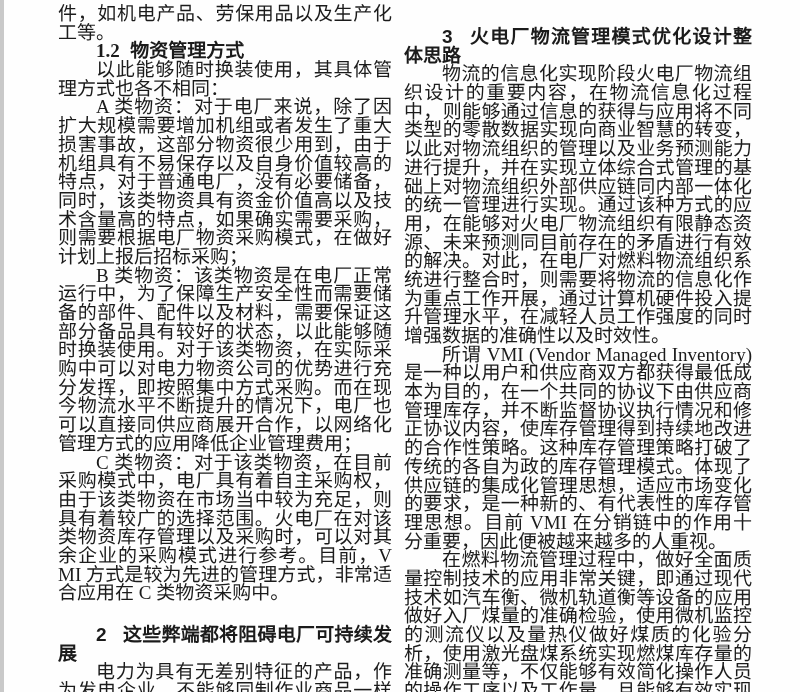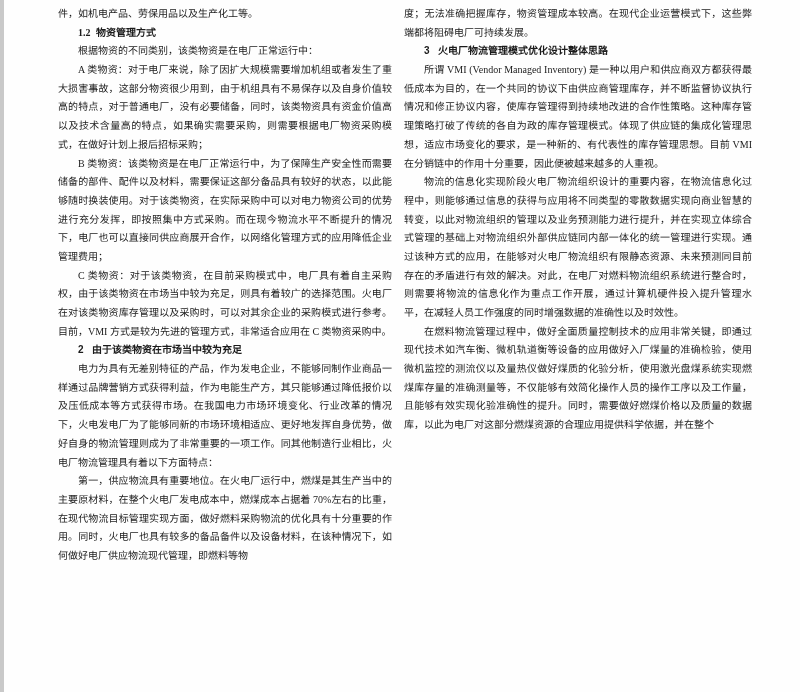--- a/index.html
+++ b/index.html
@@ -29,59 +29,59 @@
     left: 58px;
     top: 5px;
     display: flex;
     gap: 12px;
   }
   .col { flex: 0 0 auto; }
   .col-left  { width: 334px; }
   .col-right { width: 348px; }
   .block {
     margin: 0;
-    font-size: 10px;
+    font-size: 19px;
     line-height: 18.68px;
     text-align: justify;
     text-justify: inter-ideograph;
     word-break: break-all;
   }
   .block.para { text-indent: 2em; }
   .block.continuation { text-indent: 0; }
   .block.h1 {
     text-indent: 2em;
     font-family: "Liberation Sans", "DejaVu Sans", sans-serif;
     font-weight: bold;
+    margin-top: 23px;
   }
   .block.h2 {
     text-indent: 2em;
     font-family: Liberation Serif, serif;
     font-weight: bold;
   }
   .block .num { margin-right: 0.55em; }
   .block.h1 .num { margin-right: 0.85em; }
 </style>
 </head>
 <body>
 
 <div class="page">
   <div class="scan-edge"></div>
   <div class="columns" id="columns">
       <div class="col col-left">
         <div class="block continuation">件，如机电产品、劳保用品以及生产化工等。</div>
         <div class="block h2"><span class="num">1.2</span><span>物资管理方式</span></div>
-        <div class="block para">根据物资的不同类别，该类物资是在电厂正常运行中：</div>
+        <div class="block para">以此能够随时换装使用，其具体管理方式也各不相同：</div>
         <div class="block para">A 类物资：对于电厂来说，除了因扩大规模需要增加机组或者发生了重大损害事故，这部分物资很少用到，由于机组具有不易保存以及自身价值较高的特点，对于普通电厂，没有必要储备，同时，该类物资具有资金价值高以及技术含量高的特点，如果确实需要采购，则需要根据电厂物资采购模式，在做好计划上报后招标采购；</div>
         <div class="block para">B 类物资：该类物资是在电厂正常运行中，为了保障生产安全性而需要储备的部件、配件以及材料，需要保证这部分备品具有较好的状态，以此能够随时换装使用。对于该类物资，在实际采购中可以对电力物资公司的优势进行充分发挥，即按照集中方式采购。而在现今物流水平不断提升的情况下，电厂也可以直接同供应商展开合作，以网络化管理方式的应用降低企业管理费用；</div>
         <div class="block para">C 类物资：对于该类物资，在目前采购模式中，电厂具有着自主采购权，由于该类物资在市场当中较为充足，则具有着较广的选择范围。火电厂在对该类物资库存管理以及采购时，可以对其余企业的采购模式进行参考。目前，VMI 方式是较为先进的管理方式，非常适合应用在 C 类物资采购中。</div>
-        <div class="block h1"><span class="num">2</span><span>由于该类物资在市场当中较为充足</span></div>
+        <div class="block h1"><span class="num">2</span><span>这些弊端都将阻碍电厂可持续发展</span></div>
         <div class="block para">电力为具有无差别特征的产品，作为发电企业，不能够同制作业商品一样通过品牌营销方式获得利益，作为电能生产方，其只能够通过降低报价以及压低成本等方式获得市场。在我国电力市场环境变化、行业改革的情况下，火电发电厂为了能够同新的市场环境相适应、更好地发挥自身优势，做好自身的物流管理则成为了非常重要的一项工作。同其他制造行业相比，火电厂物流管理具有着以下方面特点：</div>
         <div class="block para">第一，供应物流具有重要地位。在火电厂运行中，燃煤是其生产当中的主要原材料，在整个火电厂发电成本中，燃煤成本占据着 70%左右的比重，在现代物流目标管理实现方面，做好燃料采购物流的优化具有十分重要的作用。同时，火电厂也具有较多的备品备件以及设备材料，在该种情况下，如何做好电厂供应物流现代管理，即燃料等物</div>
       </div>
       <div class="col col-right">
-        <div class="block continuation">度；无法准确把握库存，物资管理成本较高。在现代企业运营模式下，这些弊端都将阻碍电厂可持续发展。</div>
         <div class="block h1"><span class="num">3</span><span>火电厂物流管理模式优化设计整体思路</span></div>
+        <div class="block para">物流的信息化实现阶段火电厂物流组织设计的重要内容，在物流信息化过程中，则能够通过信息的获得与应用将不同类型的零散数据实现向商业智慧的转变，以此对物流组织的管理以及业务预测能力进行提升，并在实现立体综合式管理的基础上对物流组织外部供应链同内部一体化的统一管理进行实现。通过该种方式的应用，在能够对火电厂物流组织有限静态资源、未来预测同目前存在的矛盾进行有效的解决。对此，在电厂对燃料物流组织系统进行整合时，则需要将物流的信息化作为重点工作开展，通过计算机硬件投入提升管理水平，在减轻人员工作强度的同时增强数据的准确性以及时效性。</div>
         <div class="block para">所谓 VMI (Vendor Managed Inventory) 是一种以用户和供应商双方都获得最低成本为目的，在一个共同的协议下由供应商管理库存，并不断监督协议执行情况和修正协议内容，使库存管理得到持续地改进的合作性策略。这种库存管理策略打破了传统的各自为政的库存管理模式。体现了供应链的集成化管理思想，适应市场变化的要求，是一种新的、有代表性的库存管理思想。目前 VMI 在分销链中的作用十分重要，因此便被越来越多的人重视。</div>
-        <div class="block para">物流的信息化实现阶段火电厂物流组织设计的重要内容，在物流信息化过程中，则能够通过信息的获得与应用将不同类型的零散数据实现向商业智慧的转变，以此对物流组织的管理以及业务预测能力进行提升，并在实现立体综合式管理的基础上对物流组织外部供应链同内部一体化的统一管理进行实现。通过该种方式的应用，在能够对火电厂物流组织有限静态资源、未来预测同目前存在的矛盾进行有效的解决。对此，在电厂对燃料物流组织系统进行整合时，则需要将物流的信息化作为重点工作开展，通过计算机硬件投入提升管理水平，在减轻人员工作强度的同时增强数据的准确性以及时效性。</div>
         <div class="block para">在燃料物流管理过程中，做好全面质量控制技术的应用非常关键，即通过现代技术如汽车衡、微机轨道衡等设备的应用做好入厂煤量的准确检验，使用微机监控的测流仪以及量热仪做好煤质的化验分析，使用激光盘煤系统实现燃煤库存量的准确测量等，不仅能够有效简化操作人员的操作工序以及工作量，且能够有效实现化验准确性的提升。同时，需要做好燃煤价格以及质量的数据库，以此为电厂对这部分燃煤资源的合理应用提供科学依据，并在整个</div>
       </div>
     </div>
 </div>
 
 </body></html>

